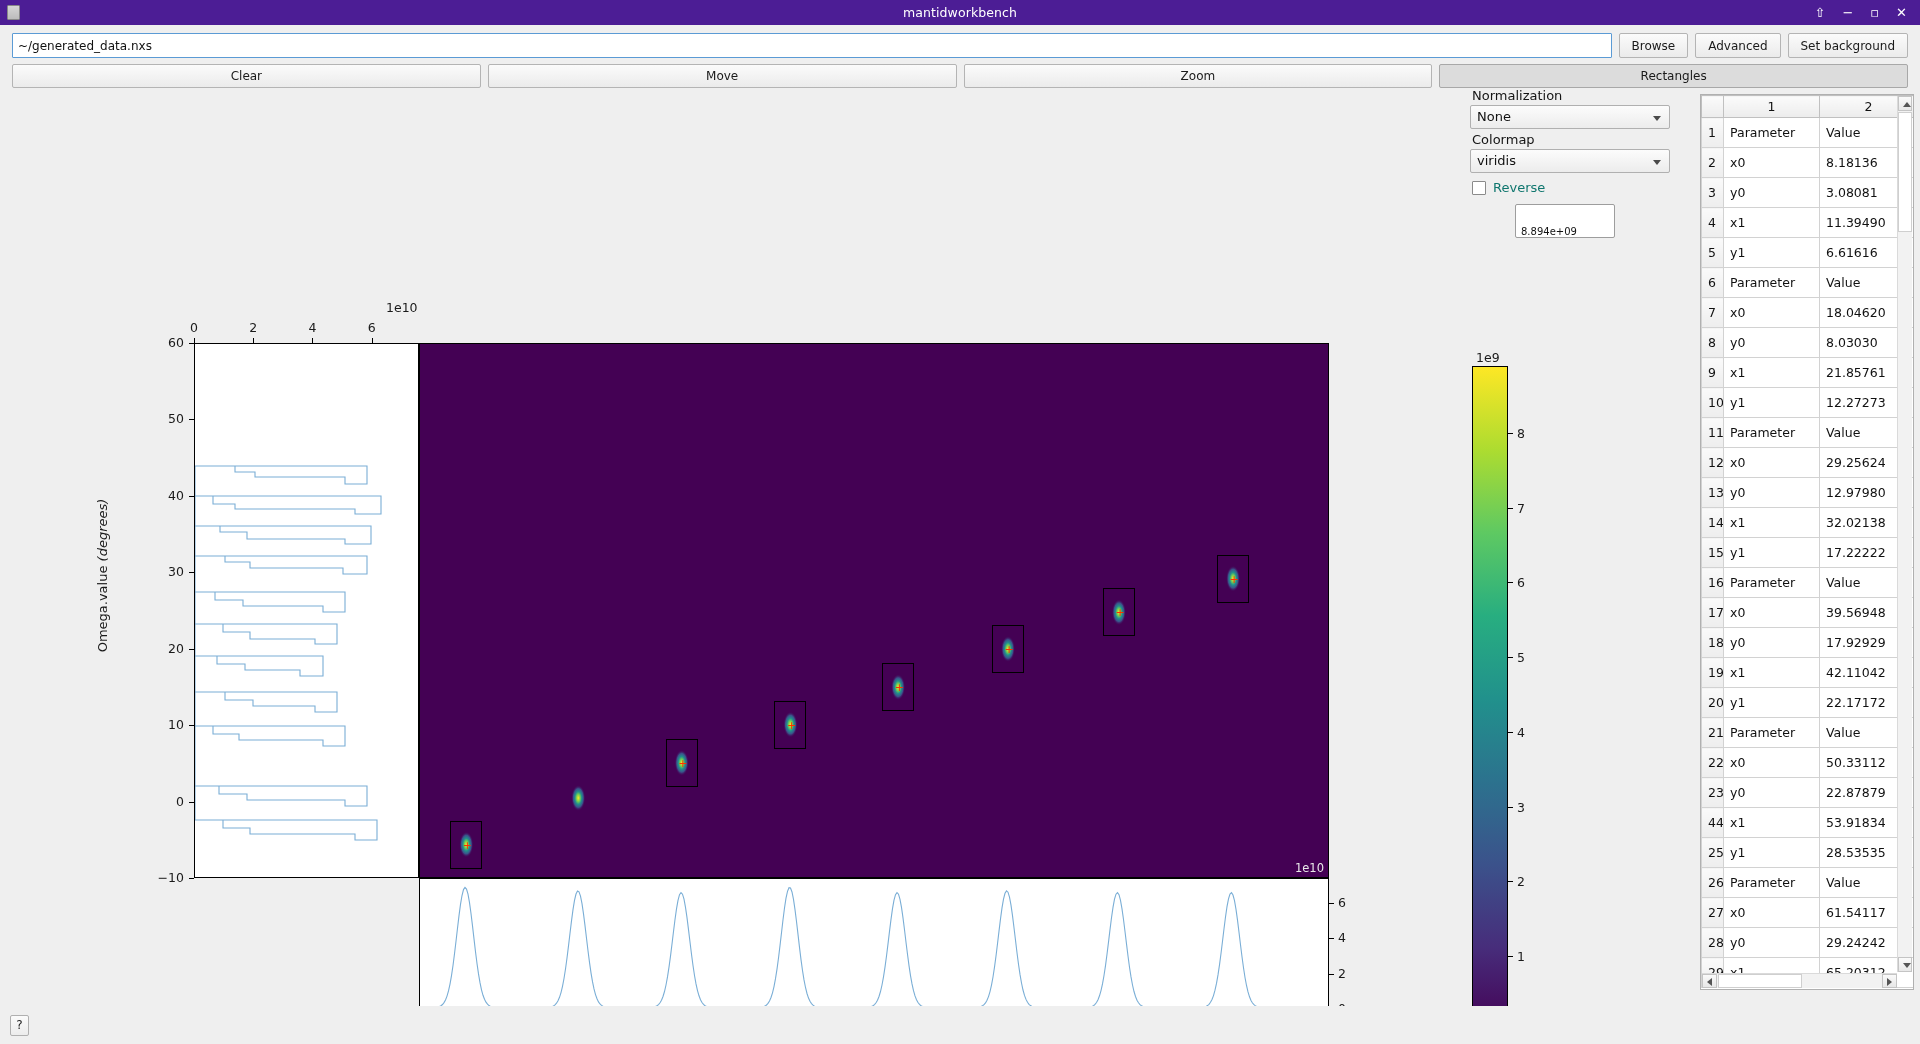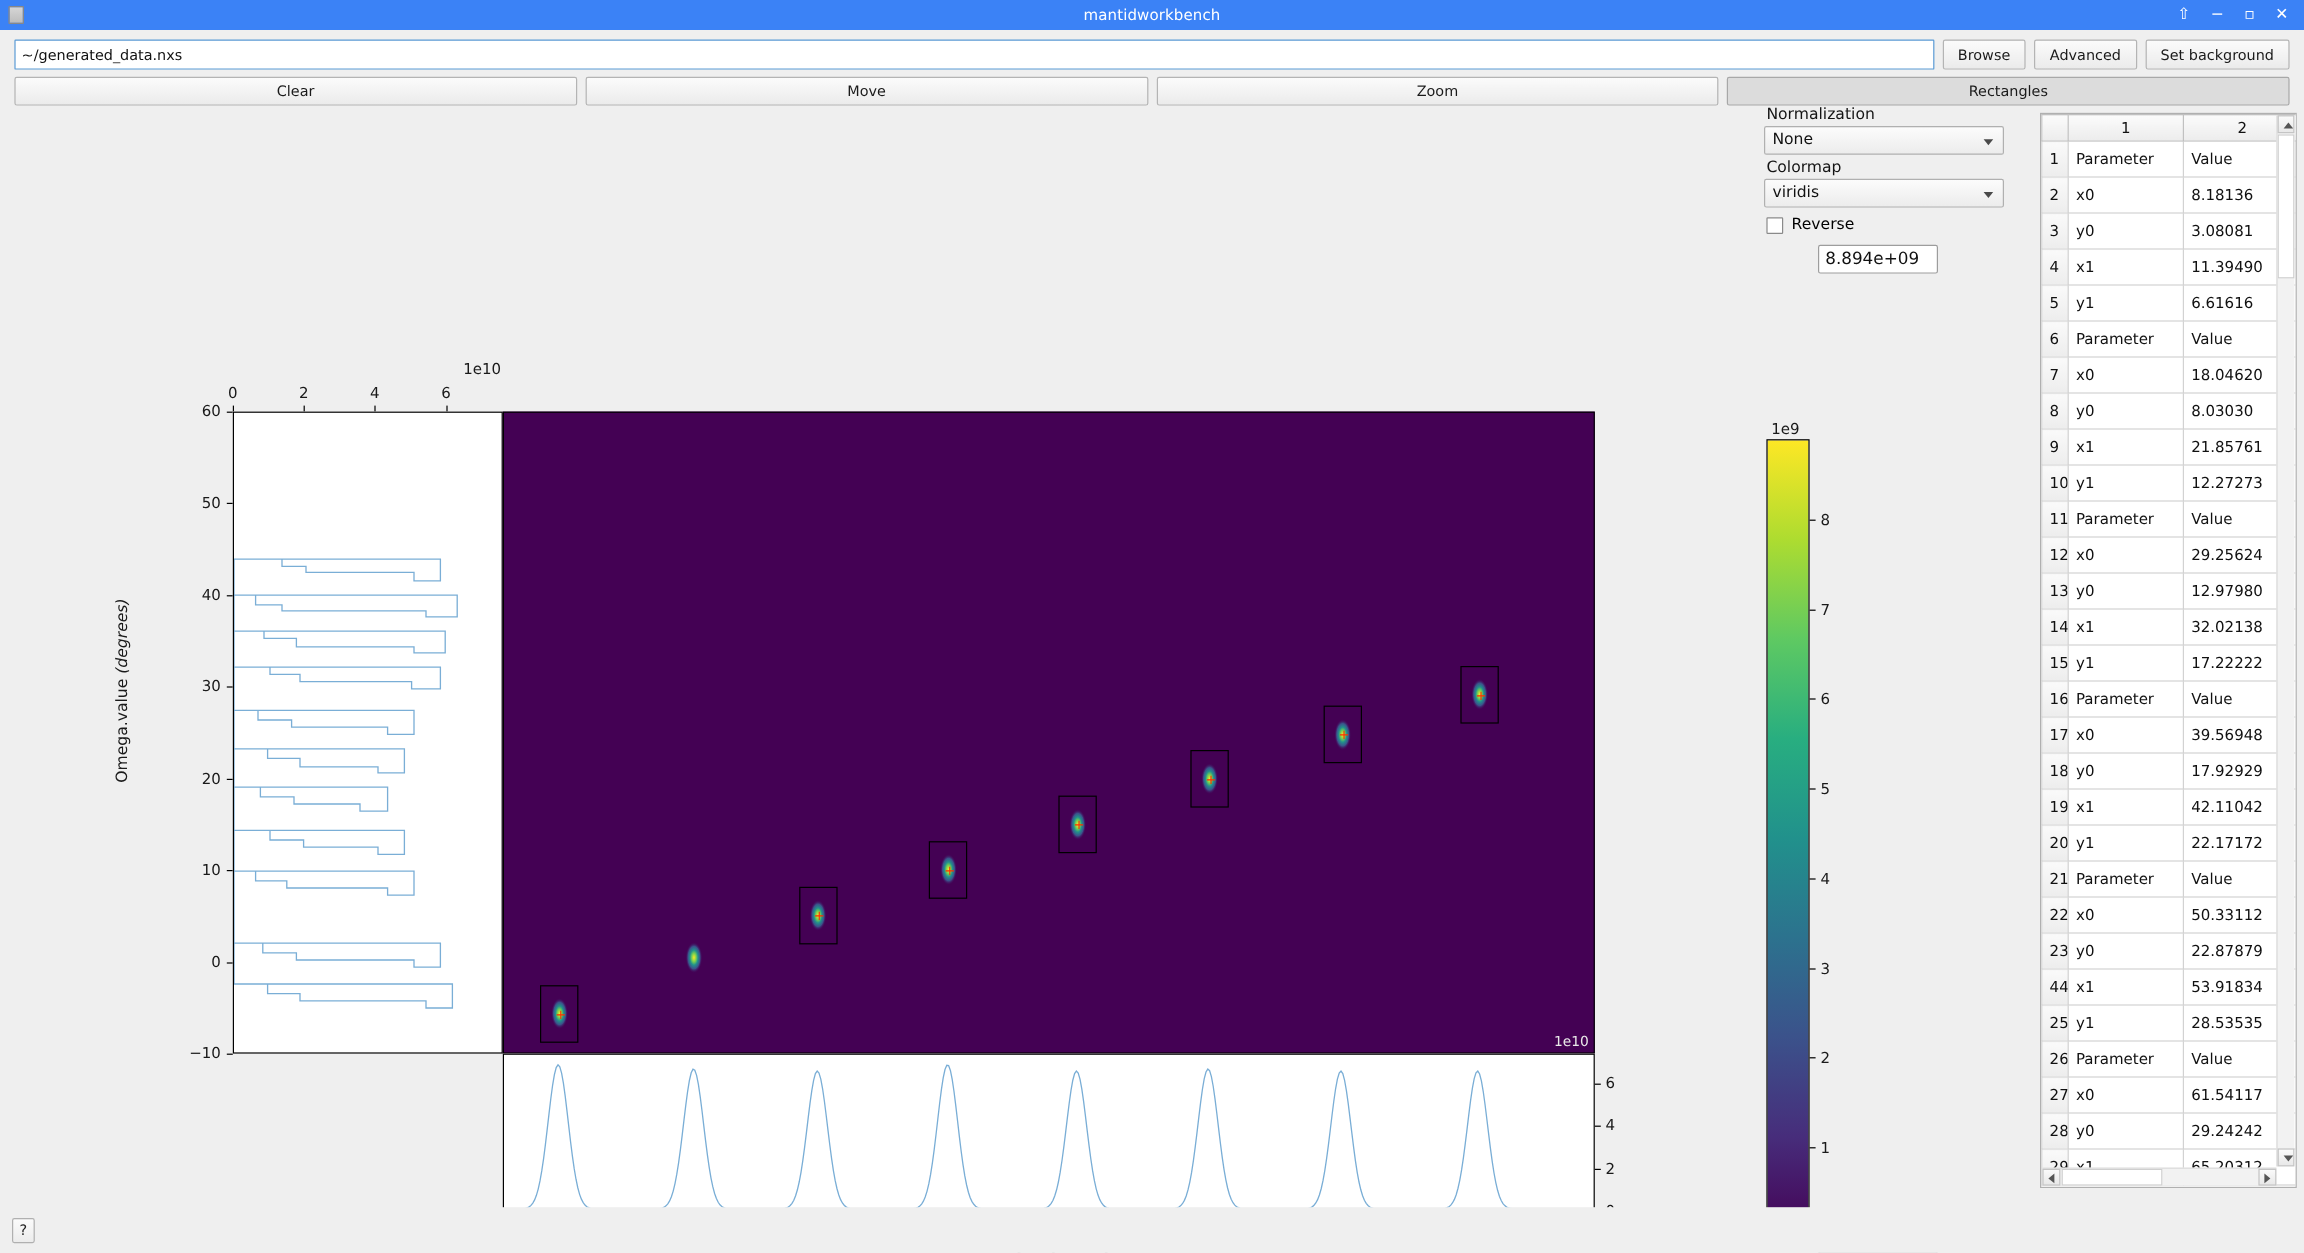--- a/index.html
+++ b/index.html
@@ -6,21 +6,21 @@
   html, body {
     margin: 0; padding: 0;
     width: 1920px; height: 1044px;
     overflow: hidden;
     font-family: "DejaVu Sans", sans-serif;
     background: #efefef;
   }
 
   
   #titlebar {
-    height: 25px; background: #3b82f6; color: #ffffff;
+    height: 25px; background: #4c1d95; color: #ffffff;
     display: flex; align-items: center; position: relative;
     font-size: 12.5px;
   }
   #titlebar .app-icon {
     width: 13px; height: 15px; margin-left: 7px;
     background: linear-gradient(180deg,#d6d6d6 0%, #bcbcbc 100%);
     border: 1px solid #888; border-radius: 1px;
   }
   #title-text {
     position: absolute; left: 0; right: 0; text-align: center;
@@ -100,24 +100,24 @@
   .ctl-select .arrow {
     position: absolute; right: 8px; top: 10px;
     border-left: 4.5px solid transparent; border-right: 4.5px solid transparent;
     border-top: 5px solid #4a4a4a;
   }
   .cbox-row { display: flex; align-items: center; gap: 7px; margin: 7px 0 0 2px; }
   .cbox {
     width: 14px; height: 14px; background: #fff; border: 1px solid #8a8a8a;
     border-radius: 1px; position: relative; cursor: pointer; flex: none;
   }
-  .cbox-row span { font-size: 13px; color: #000000; text-align: center; }
+  .cbox-row span { font-size: 13px; color: #0f766e; text-align: center; }
   .num-field {
     width: 100px; height: 24px; background: #fff; border: 1px solid #9d9d9d;
-    border-radius: 2px; font-size: 14px; color: #111; padding: 0 5px;
+    border-radius: 2px; font-size: 10px; color: #111; padding: 16px 5px;
     line-height: 22px; font-family: "DejaVu Sans", sans-serif;
   }
 
   #cbar-bar {
     position: absolute; left: 2px; top: 278px; width: 36px; height: 665px;
     border: 1px solid #000;
   }
   .cb-tick { position: absolute; left: 38px; width: 5px; height: 1px; background: #000; }
   .cb-lbl  { position: absolute; left: 47px; font-size: 12.5px; color: #1a1a1a; transform: translateY(-50%); }
   #cb-exp { position: absolute; left: 6px; top: 262px; font-size: 12.5px; color: #1a1a1a; }

